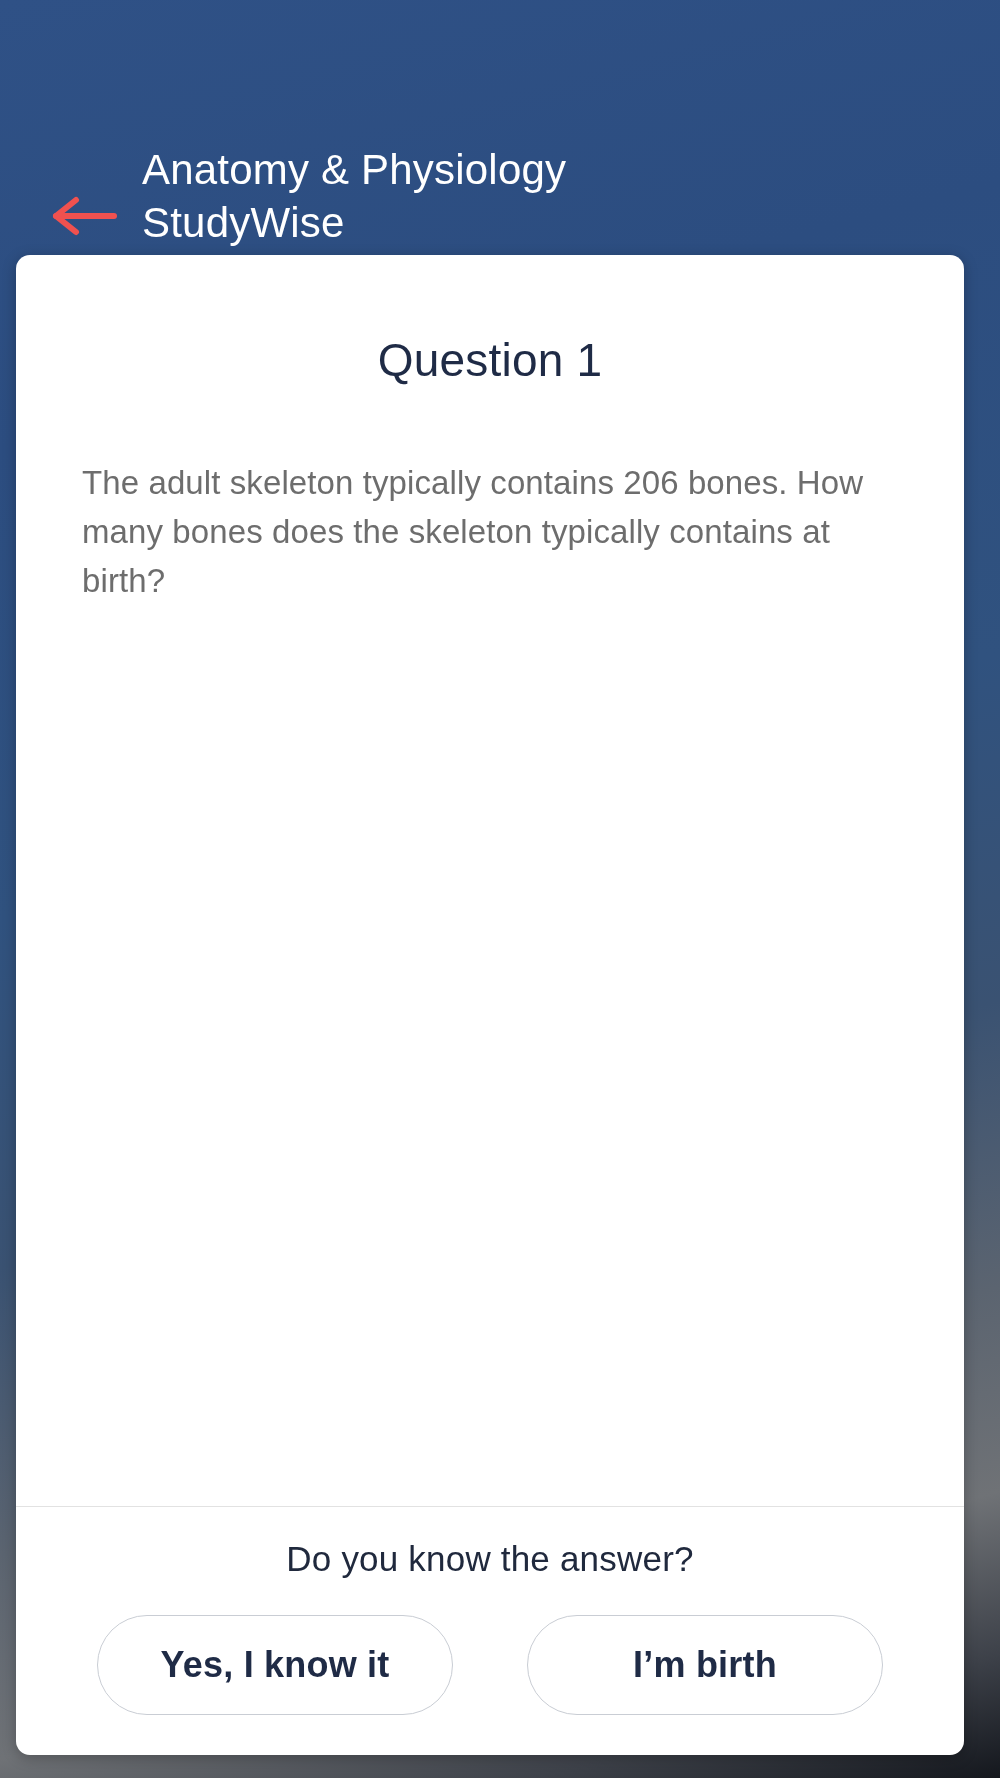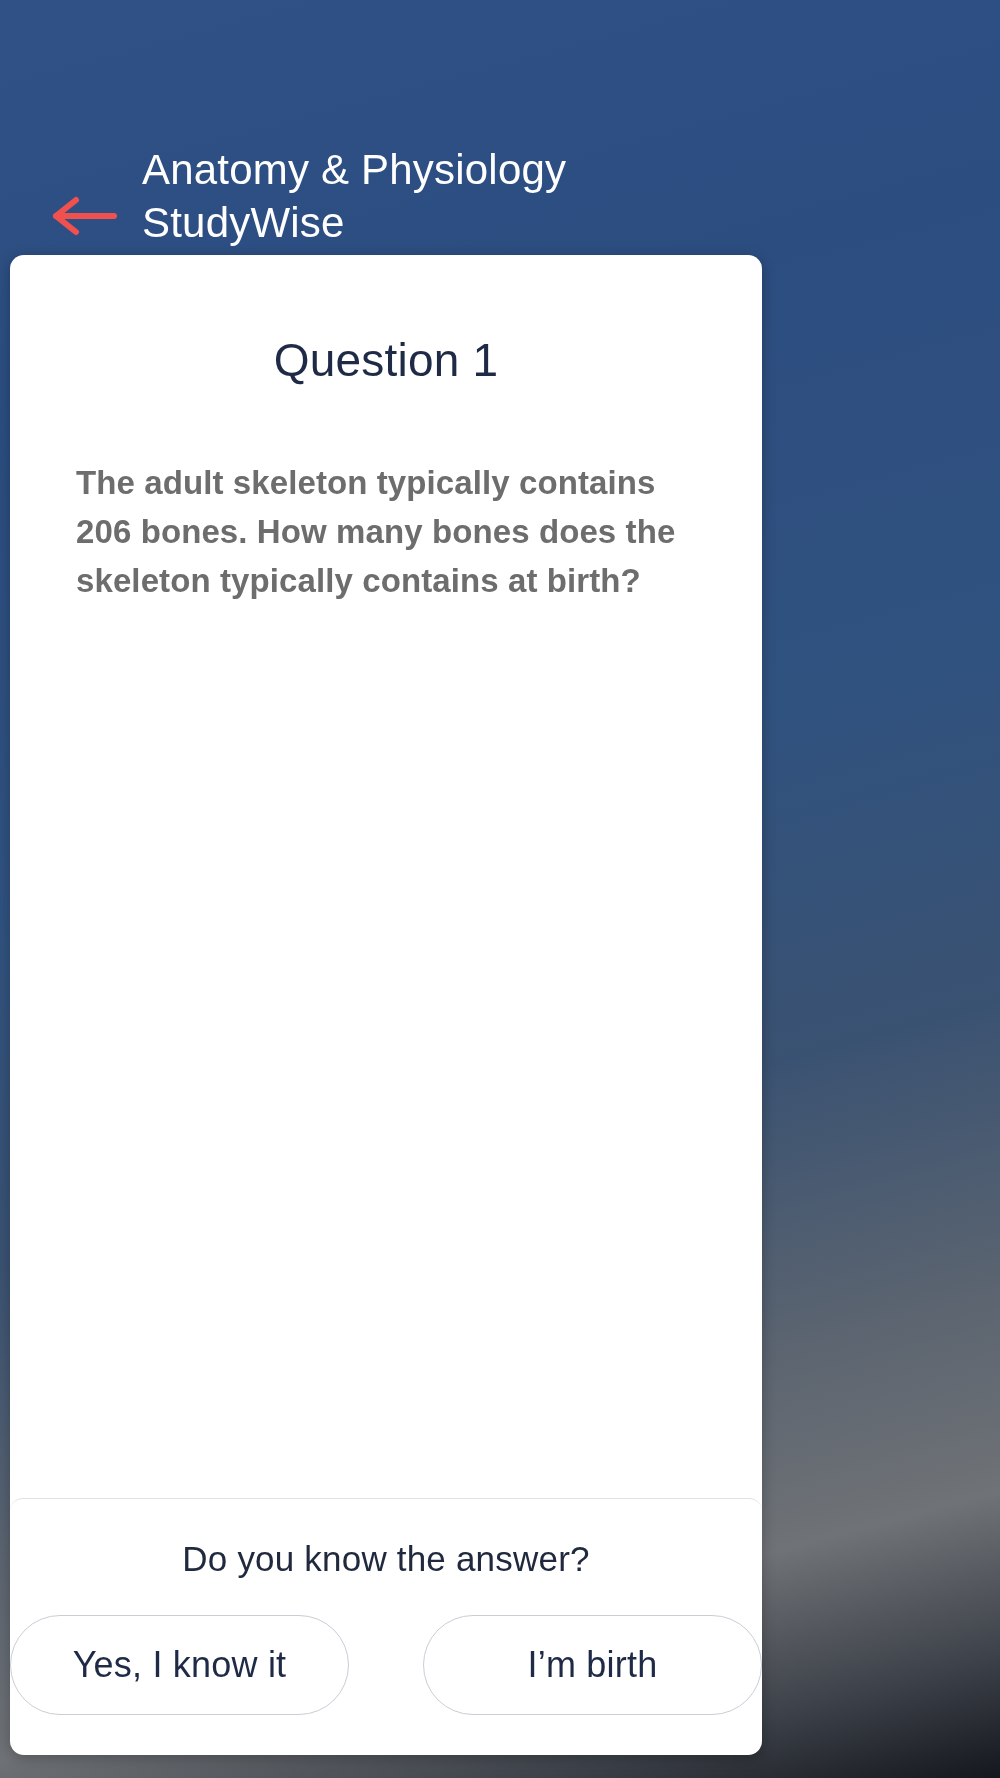--- a/index.html
+++ b/index.html
@@ -57,22 +57,22 @@
     font-weight: 400;
     letter-spacing: 0.2px;
     max-width: 560px;
     margin-left: 2px;
   }
 
   
   .card {
     position: absolute;
     top: 255px;
-    left: 10px;
-    width: 752px;
+    left: 16px;
+    width: 948px;
     height: 1500px;
     background: #ffffff;
     border-radius: 14px;
     box-shadow: 0 3px 14px rgba(0,0,0,0.25);
     display: flex;
     flex-direction: column;
     overflow: hidden;
   }
 
   .card-body {
@@ -90,30 +90,29 @@
     margin-top: 78px;
     margin-bottom: 0;
     letter-spacing: 0.2px;
   }
 
   .question-text {
     margin-top: 72px;
     color: #6d6d6d;
     font-size: 33px;
     line-height: 1.48;
-    font-weight: 700;
+    font-weight: 400;
     letter-spacing: 0.1px;
   }
 
   
   .card-footer {
     flex: 0 0 auto;
     border-top: 1px solid #e2e2e2;
-    padding: 40px 0 40px 0;
-    border-radius: 13px;
+    padding: 32px 0 40px 0;
   }
 
   .footer-prompt {
     text-align: center;
     color: #20293d;
     font-size: 35px;
     font-weight: 400;
     margin-bottom: 36px;
     letter-spacing: 0.2px;
   }
@@ -126,21 +125,21 @@
 
   .pill-btn {
     width: 356px;
     height: 100px;
     border: 1.5px solid #c9cdd4;
     border-radius: 50px;
     background: #ffffff;
     color: #1f2b46;
     font-family: "Liberation Sans", sans-serif;
     font-size: 36px;
-    font-weight: 400;
+    font-weight: 700;
     cursor: pointer;
     display: flex;
     align-items: center;
     justify-content: center;
     letter-spacing: 0.2px;
   }
 </style>
 </head>
 <body>
 

